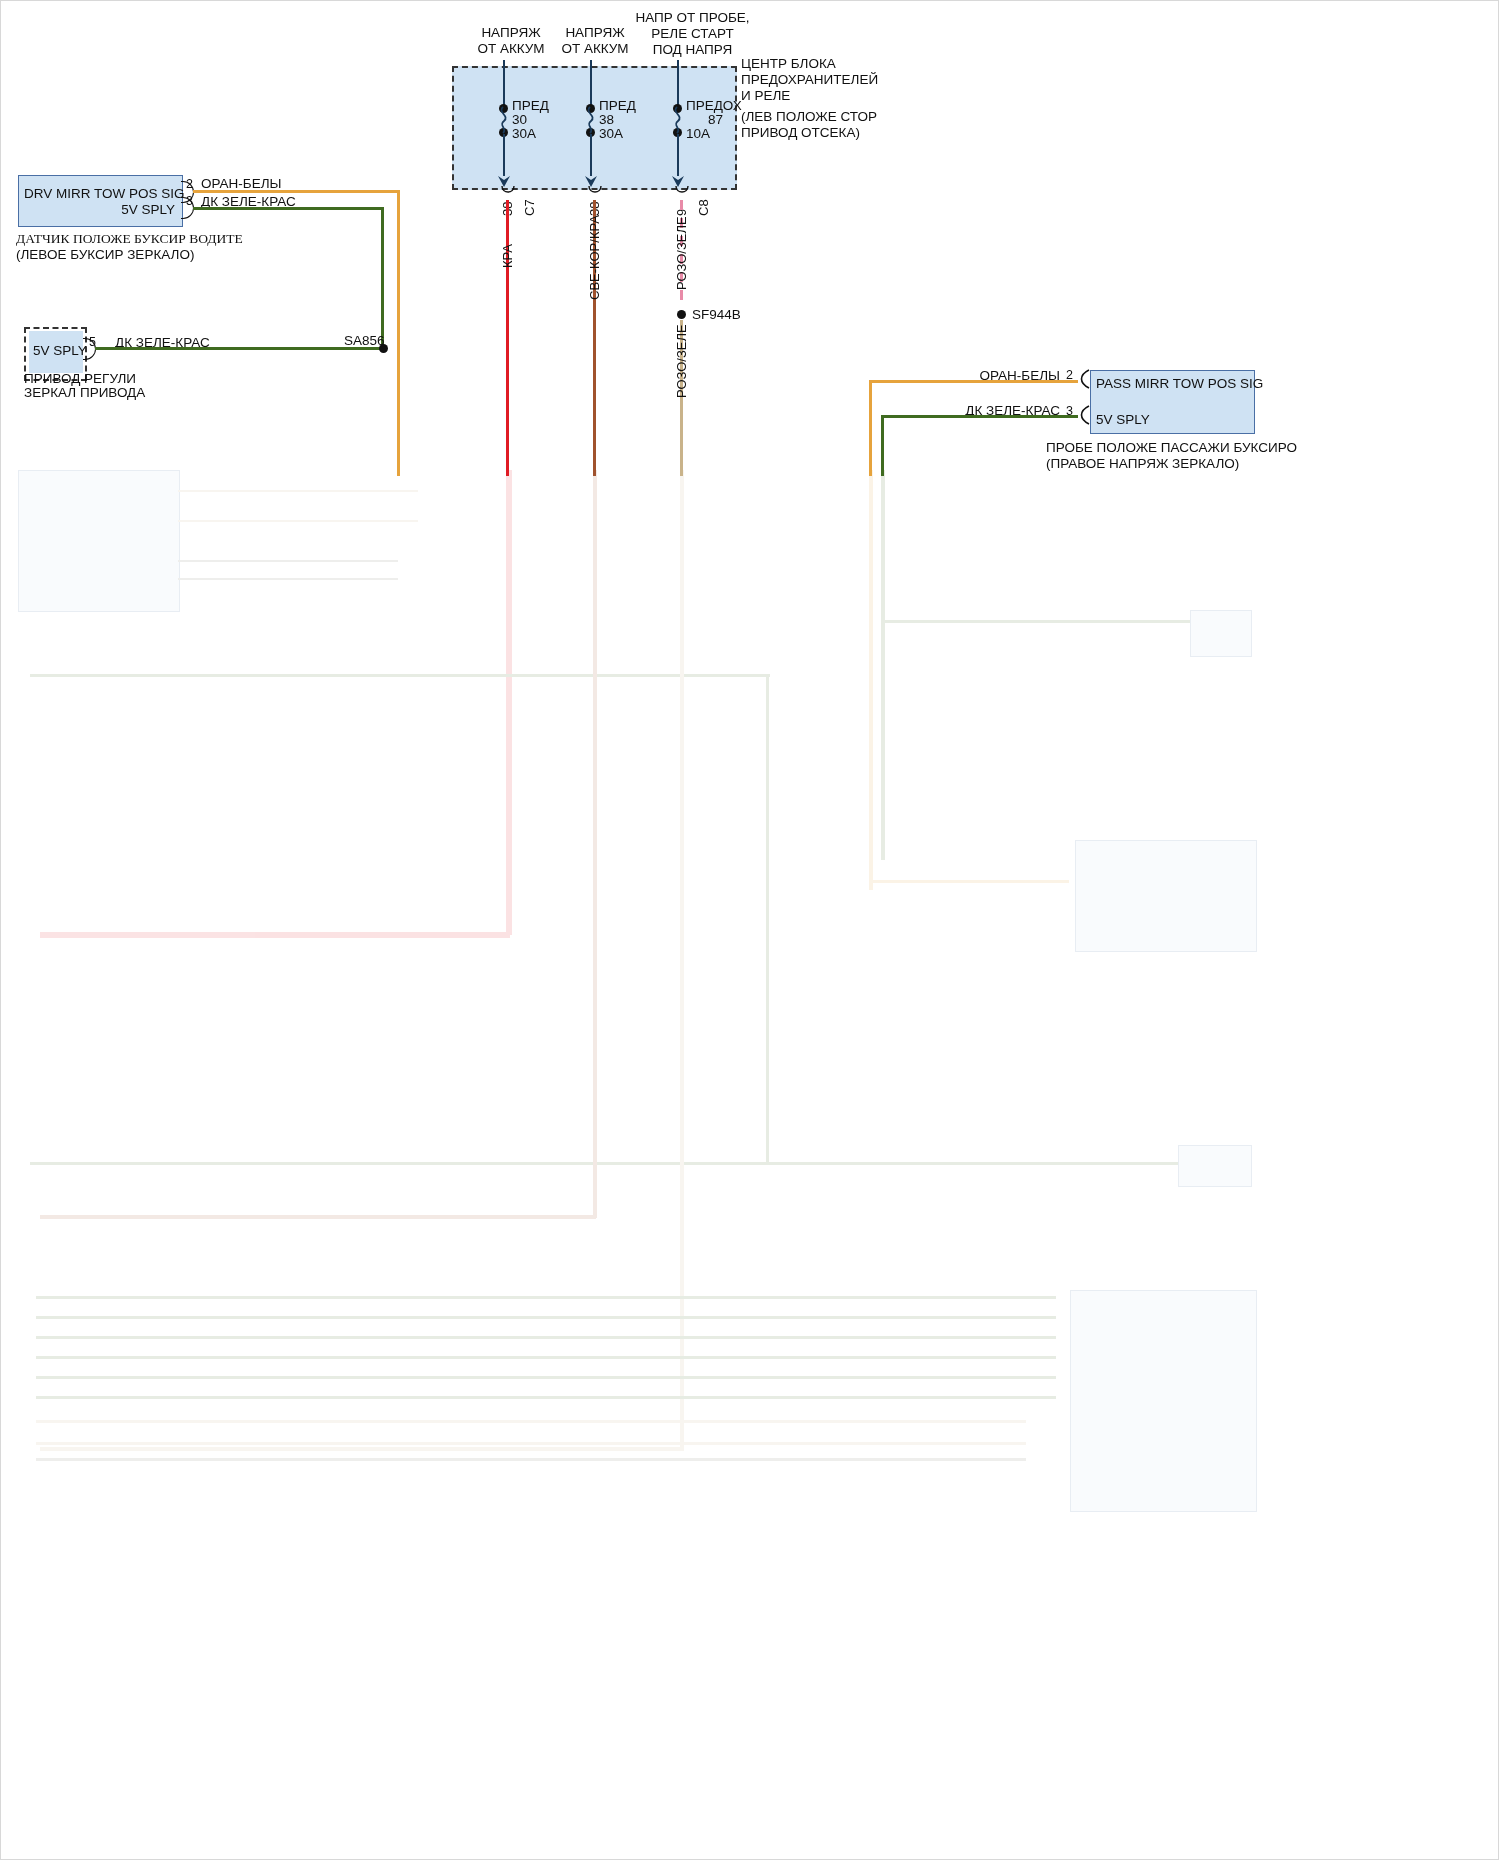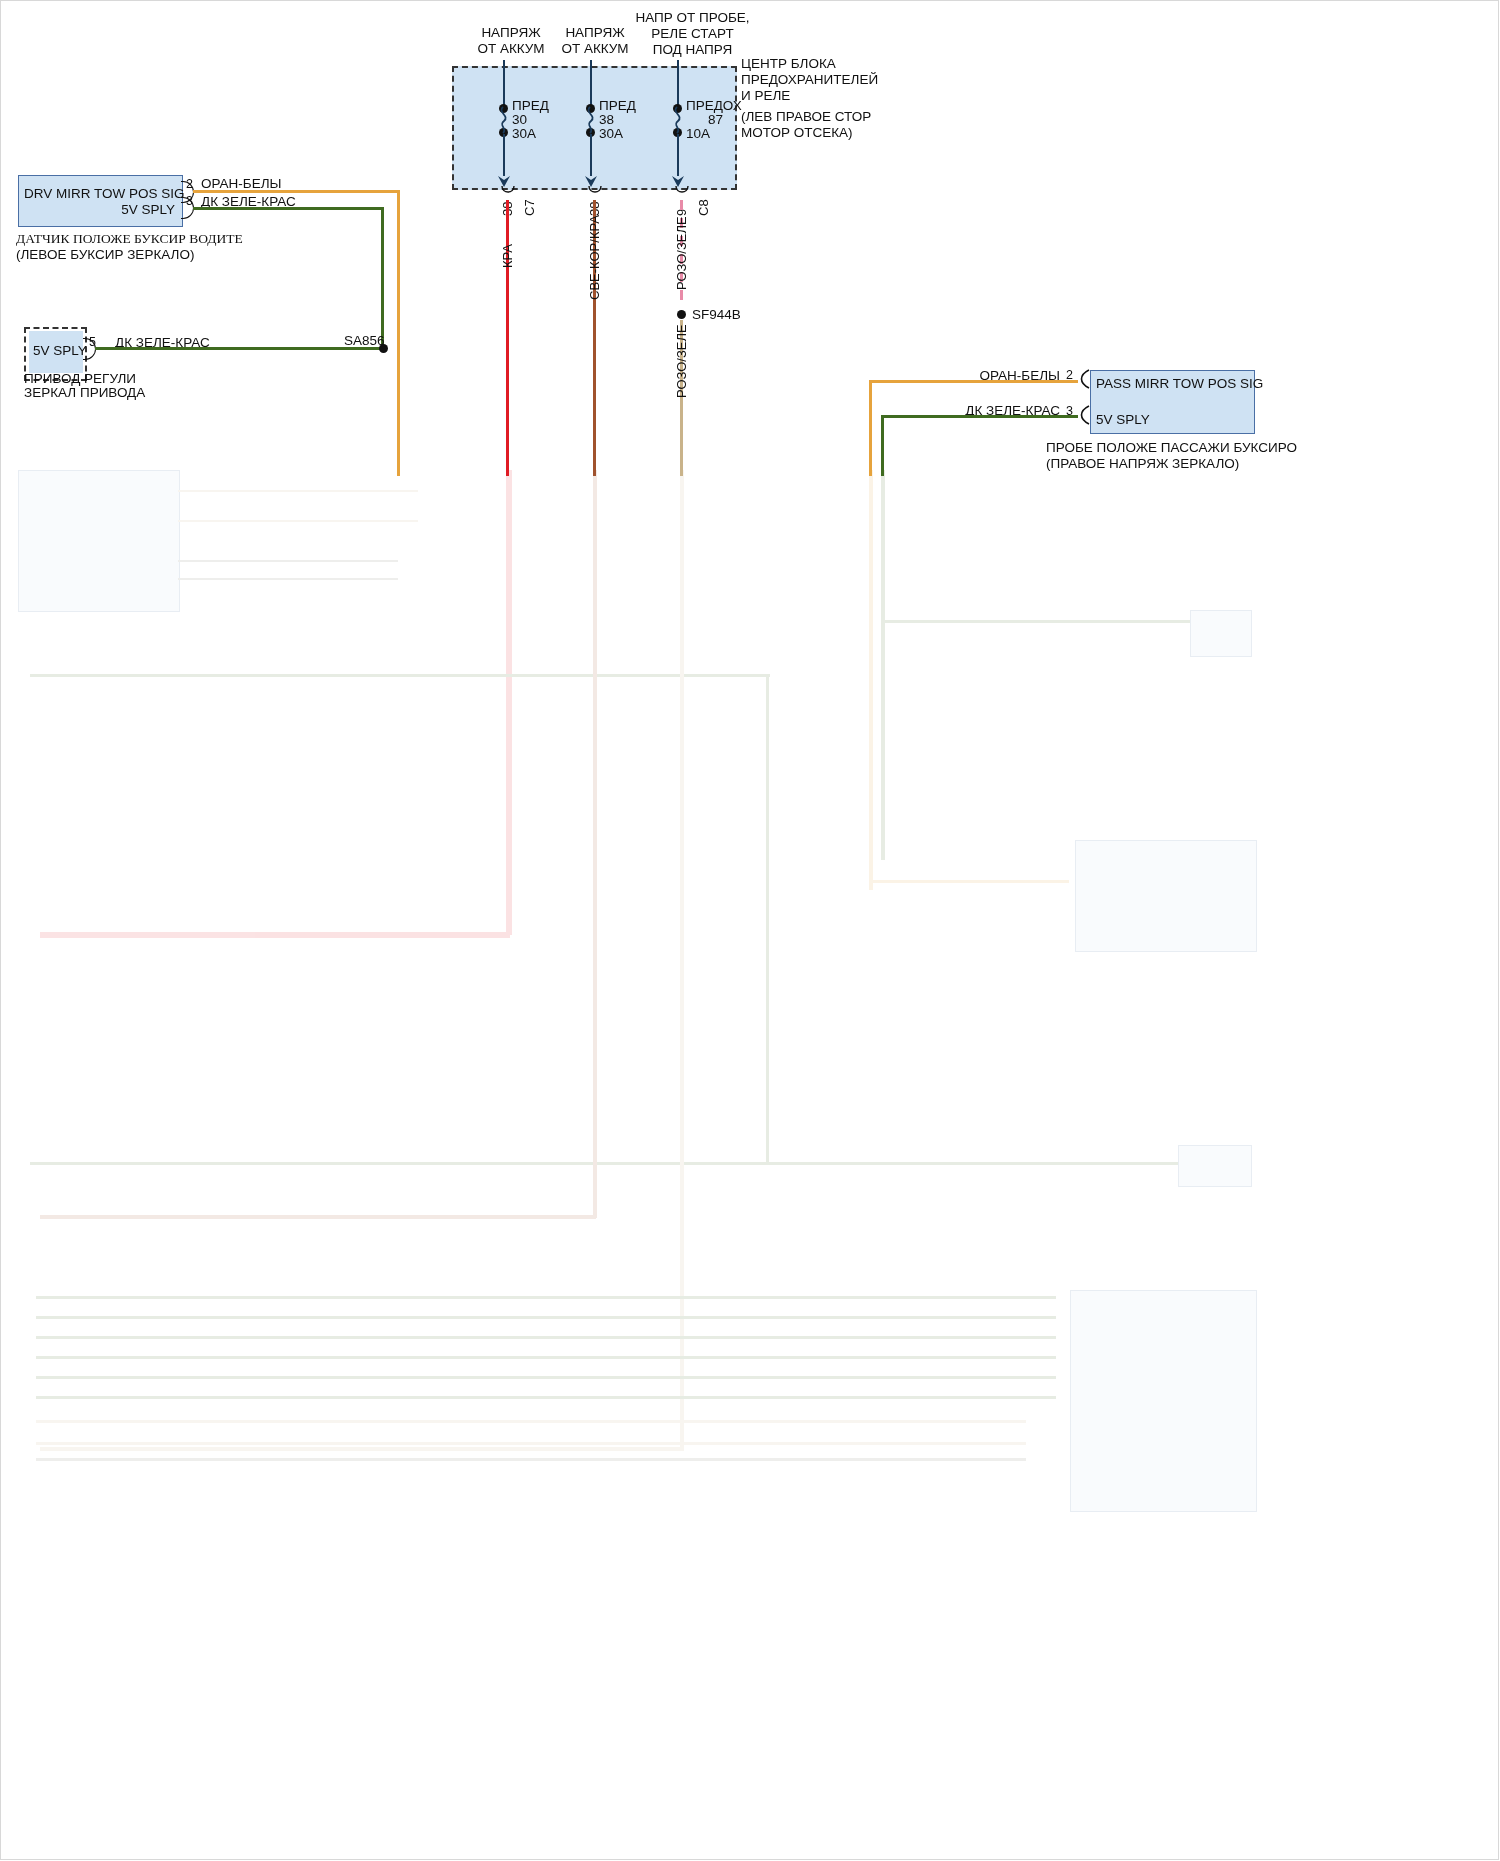--- a/index.html
+++ b/index.html
@@ -89,22 +89,22 @@
   <div class="txt" style="left:599px;top:112px;">38</div>
   <div class="txt" style="left:599px;top:126px;">30A</div>
 
   <div class="txt" style="left:686px;top:98px;">ПРЕДОХ</div>
   <div class="txt" style="left:708px;top:112px;">87</div>
   <div class="txt" style="left:686px;top:126px;">10A</div>
 
   <div class="txt" style="left:741px;top:56px;">ЦЕНТР БЛОКА</div>
   <div class="txt" style="left:741px;top:72px;">ПРЕДОХРАНИТЕЛЕЙ</div>
   <div class="txt" style="left:741px;top:88px;">И РЕЛЕ</div>
-  <div class="txt" style="left:741px;top:109px;">(ЛЕВ ПРАВОЕ СТОР</div>
-  <div class="txt" style="left:741px;top:125px;">МОТОР ОТСЕКА)</div>
+  <div class="txt" style="left:741px;top:109px;">(ЛЕВ ПОЛОЖЕ СТОР</div>
+  <div class="txt" style="left:741px;top:125px;">ПРИВОД ОТСЕКА)</div>
 
   <svg class="abs" style="left:500px;top:186px;" width="18" height="16" viewBox="0 0 18 16">
     <path d="M2 0 C 2 8, 14 8, 14 0" fill="none" stroke="#111" stroke-width="1.4"></path>
   </svg>
   <svg class="abs" style="left:587px;top:186px;" width="18" height="16" viewBox="0 0 18 16">
     <path d="M2 0 C 2 8, 14 8, 14 0" fill="none" stroke="#111" stroke-width="1.4"></path>
   </svg>
   <svg class="abs" style="left:674px;top:186px;" width="18" height="16" viewBox="0 0 18 16">
     <path d="M2 0 C 2 8, 14 8, 14 0" fill="none" stroke="#111" stroke-width="1.4"></path>
   </svg>

